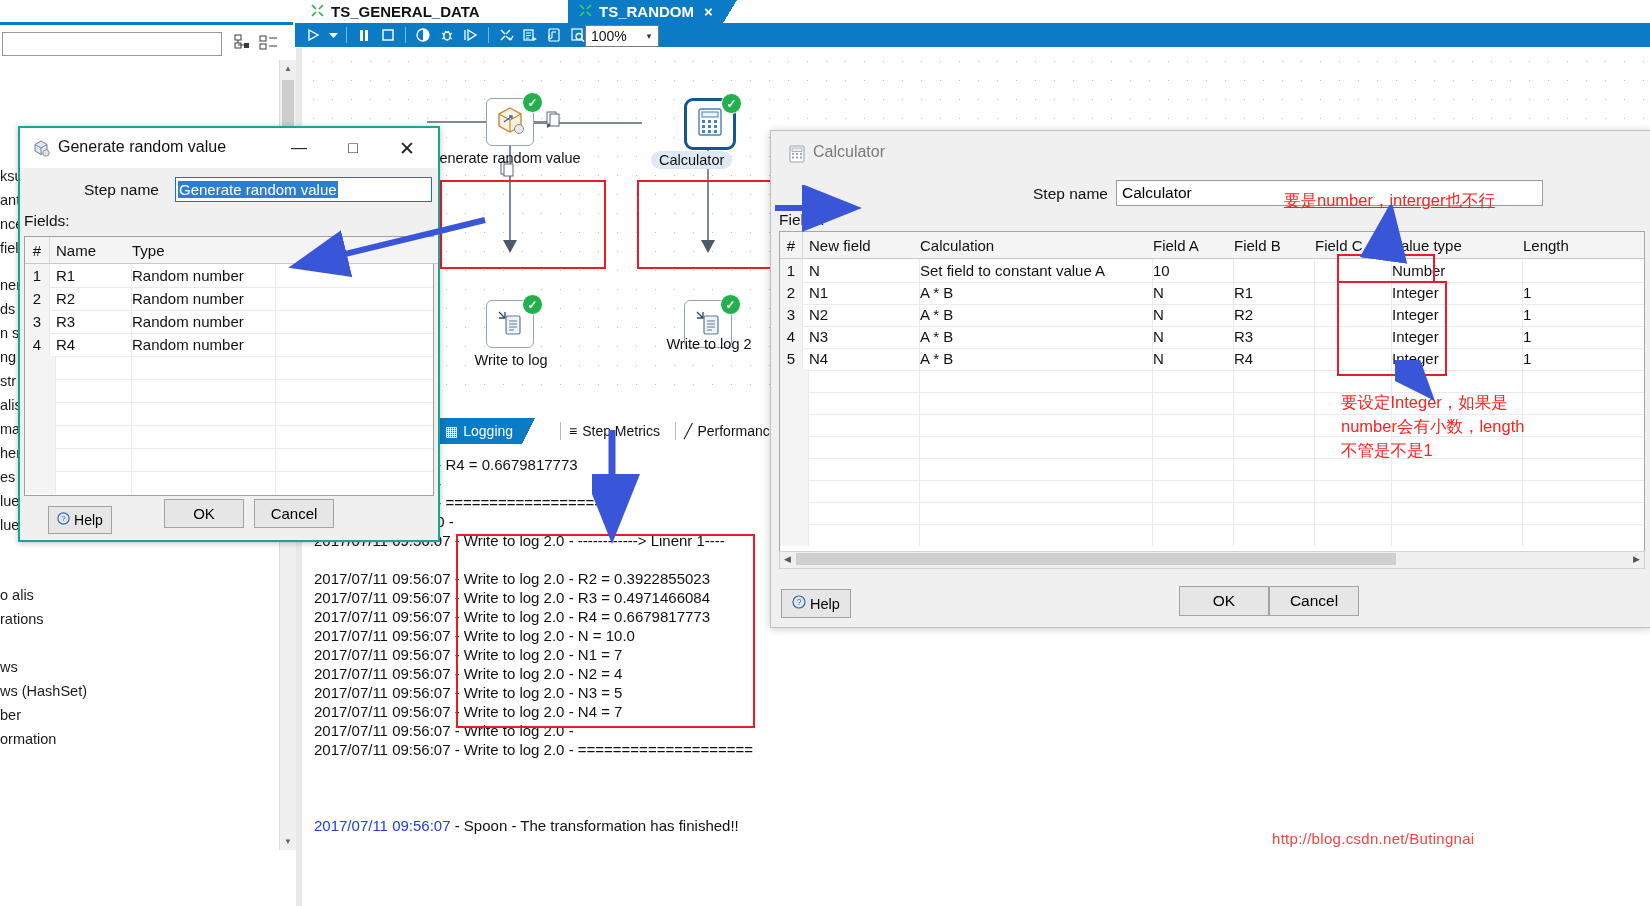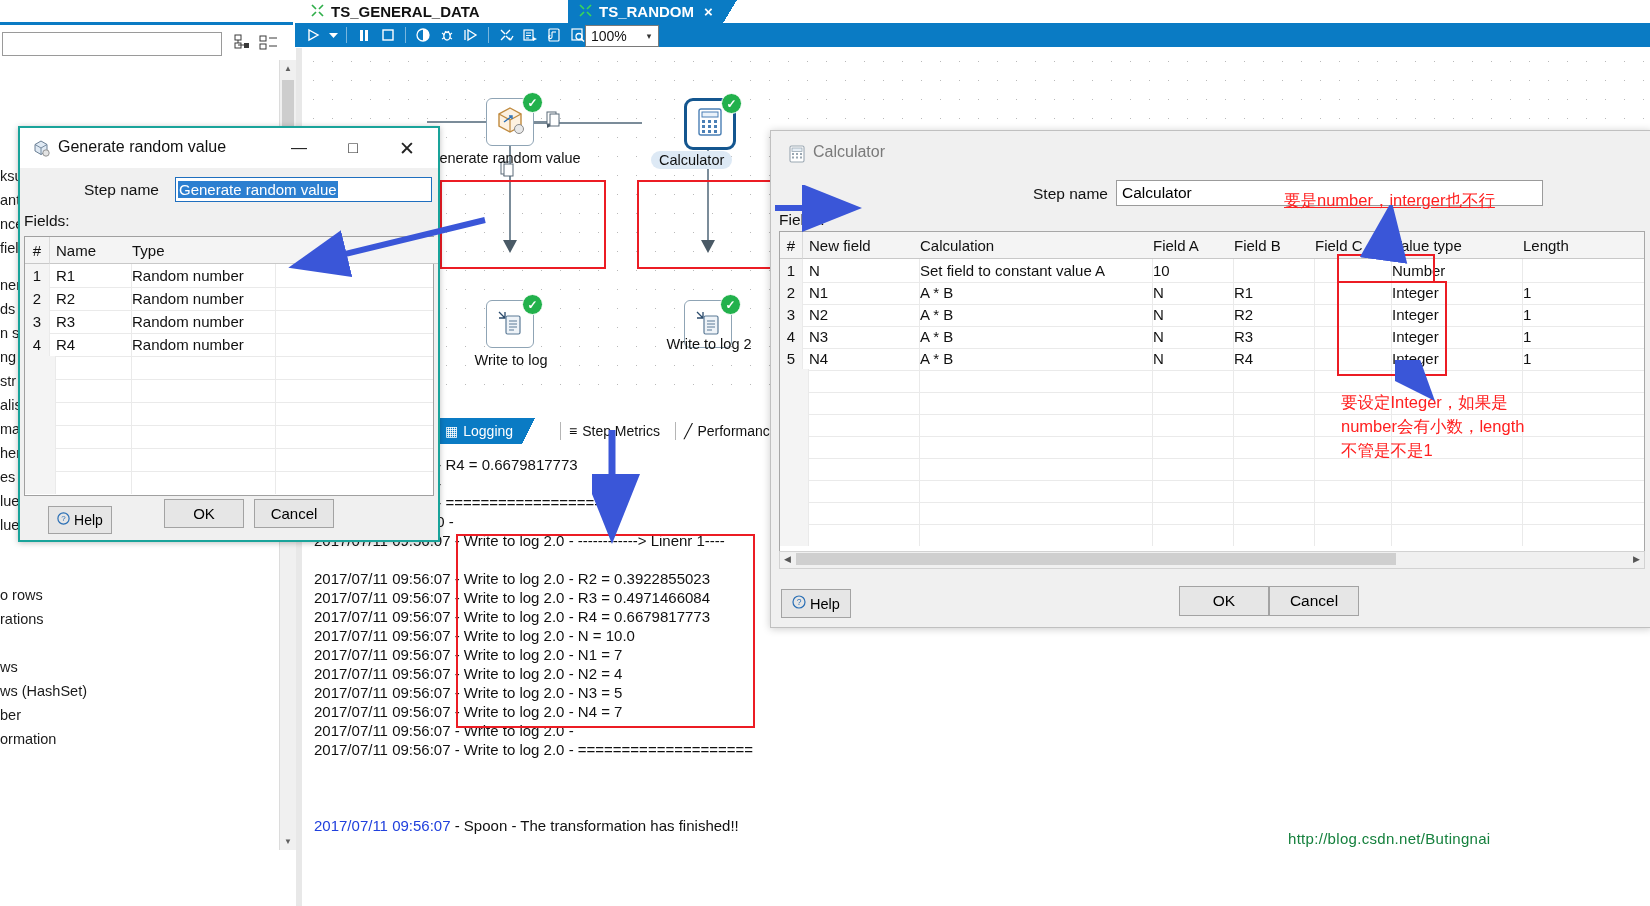--- a/index.html
+++ b/index.html
@@ -152,21 +152,21 @@
      border:1px solid #a3a3a3;display:flex;align-items:center;justify-content:center;gap:4px;font-size:14.5px;}
   #calc-ok{position:absolute;left:408px;top:455px;width:88px;height:28px;background:#e6e6e6;
      border:1px solid #a3a3a3;display:flex;align-items:center;justify-content:center;font-size:15.5px;}
   #calc-cancel{position:absolute;left:498px;top:455px;width:88px;height:28px;background:#e6e6e6;
      border:1px solid #a3a3a3;display:flex;align-items:center;justify-content:center;font-size:15.5px;}
 
   
   .anno{position:absolute;color:#ff2020;font-size:16.5px;white-space:nowrap;
      font-family:"Liberation Sans", sans-serif;}
   .arrow-svg{position:absolute;pointer-events:none;}
-  .watermark{position:absolute;color:#15803d;font-size:15px;letter-spacing:.3px;margin-left:16px;}
+  .watermark{position:absolute;color:#ef4444;font-size:15px;letter-spacing:.3px;}
 </style>
 </head>
 <body>
 
 <div class="abs" id="left-panel">
   <div class="abs" id="left-top-bar"></div>
   <div class="abs" id="left-blue-strip"></div>
   <div class="abs" id="search-box" title=""></div>
   <div class="abs" id="tree-icons">
     <span class="tree-ic" style="left:0;top:0">
@@ -194,21 +194,21 @@
   <div class="tree-label" style="top:301px">ds</div>
   <div class="tree-label" style="top:325px">n sl</div>
   <div class="tree-label" style="top:349px">ng</div>
   <div class="tree-label" style="top:373px">str</div>
   <div class="tree-label" style="top:397px">alis</div>
   <div class="tree-label" style="top:421px">ma</div>
   <div class="tree-label" style="top:445px">her</div>
   <div class="tree-label" style="top:469px">es</div>
   <div class="tree-label" style="top:493px">lue</div>
   <div class="tree-label" style="top:517px">lue</div>
-  <div class="tree-label" style="top:587px">o rows</div>
+  <div class="tree-label" style="top:587px">o alis</div>
   <div class="tree-label" style="top:611px">rations</div>
   <div class="tree-label" style="top:659px">ws</div>
   <div class="tree-label" style="top:683px">ws (HashSet)</div>
   <div class="tree-label" style="top:707px">ber</div>
   <div class="tree-label" style="top:731px">ormation</div>
 
   <div class="abs" id="left-scroll">
     <div class="up-arrow">▲</div>
     <div class="thumb"></div>
     <div class="dn-arrow">▼</div>

